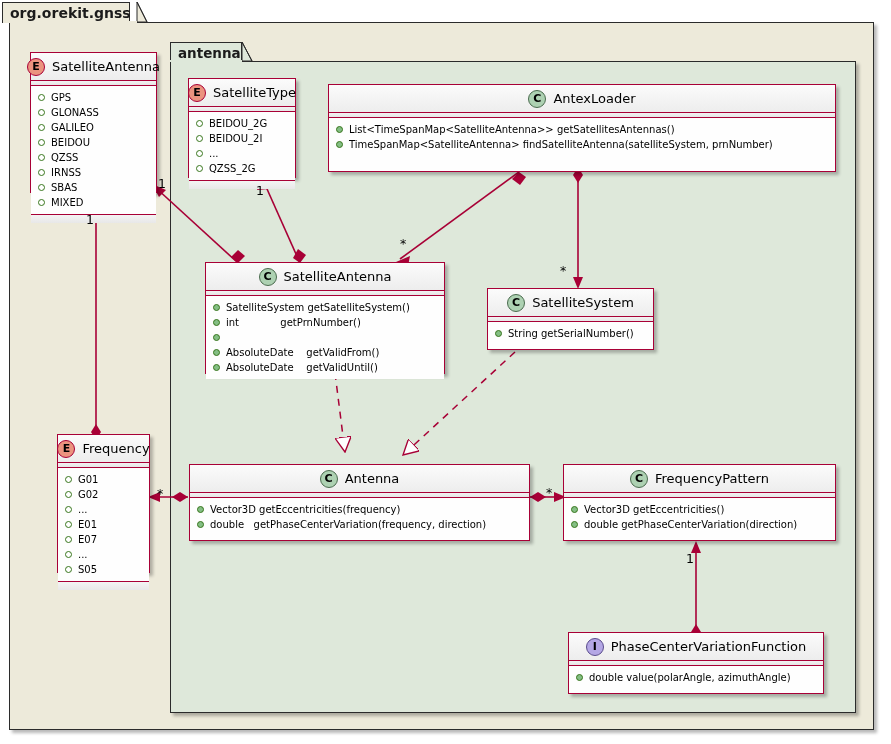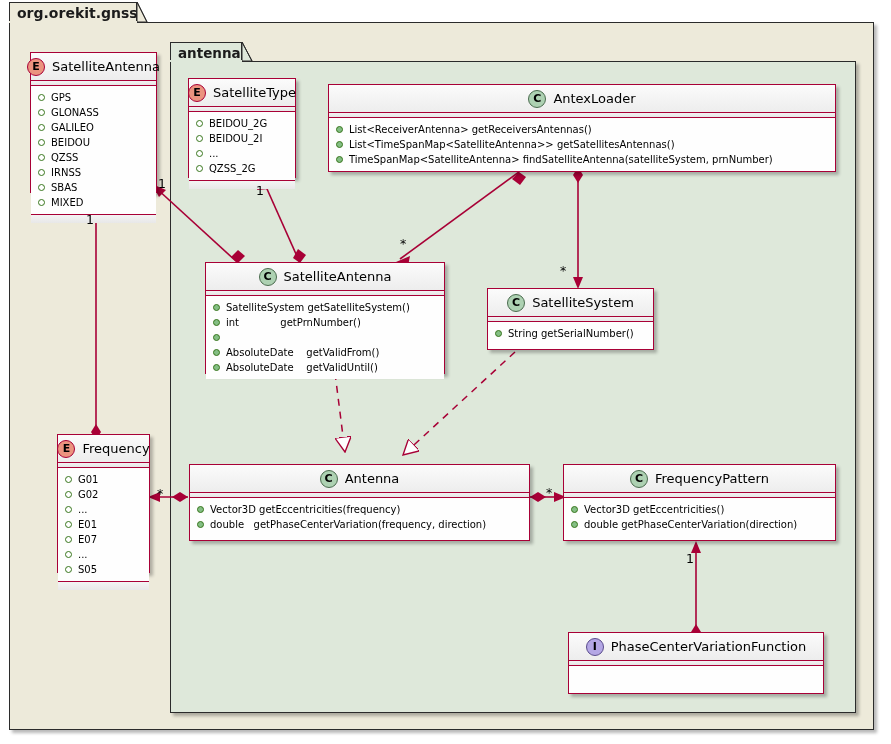--- a/index.html
+++ b/index.html
@@ -135,21 +135,21 @@
     z-index: 5;
     font-family: "DejaVu Sans", sans-serif;
   }
 </style>
 </head>
 <body>
 
 <div id="canvas">
 
   <div class="pkg pkg-outer" style="left:9px; top:22px; width:865px; height:708px;"></div>
-  <div class="pkg-tab outer" style="left:9px; top:2px; width:128px; height:21px;">
+  <div class="pkg-tab outer" style="left:2px; top:2px; width:128px; height:21px;">
     <span>org.orekit.gnss</span>
   </div>
   <svg class="edges" style="z-index:5;" width="891" height="744">
     <path d="M137,2 L147,22 L137,22 Z" fill="#EDEADA" stroke="#2b2b2b" stroke-width="1"></path>
     <path d="M137,2 L147,22" stroke="#2b2b2b" stroke-width="1" fill="none"></path>
     <path d="M9,22 L137,22" stroke="#EDEADA" stroke-width="2" fill="none"></path>
   </svg>
 
   <div class="pkg pkg-inner" style="left:170px; top:61px; width:686px; height:652px;"></div>
   <div class="pkg-tab inner" style="left:170px; top:42px; width:72px; height:20px;">
@@ -268,21 +268,20 @@
     <div class="node-foot"></div>
   </div>
 
   <div class="node" style="left:328px; top:84px; width:508px; height:88px;">
     <div class="node-title">
       <span class="badge badge-C">C</span>
       <span>AntexLoader</span>
     </div>
     <div class="node-sep"></div>
     <div class="node-body">
-      <div class="member"><span class="dot dot-pub-method"></span><span>List&lt;ReceiverAntenna&gt; getReceiversAntennas()</span></div>
       <div class="member"><span class="dot dot-pub-method"></span><span>List&lt;TimeSpanMap&lt;SatelliteAntenna&gt;&gt; getSatellitesAntennas()</span></div>
       <div class="member"><span class="dot dot-pub-method"></span><span>TimeSpanMap&lt;SatelliteAntenna&gt; findSatelliteAntenna(satelliteSystem, prnNumber)</span></div>
     </div>
   </div>
 
   <div class="node" style="left:205px; top:262px; width:240px; height:112px;">
     <div class="node-title">
       <span class="badge badge-C">C</span>
       <span>SatelliteAntenna</span>
     </div>
@@ -348,15 +347,18 @@
       <div class="member"><span class="dot dot-pub-method"></span><span>double getPhaseCenterVariation(direction)</span></div>
     </div>
   </div>
 
   <div class="node" style="left:568px; top:632px; width:256px; height:62px;">
     <div class="node-title">
       <span class="badge badge-I">I</span>
       <span class="italic-title">PhaseCenterVariationFunction</span>
     </div>
     <div class="node-sep"></div>
+    <div class="node-body">
+      <div class="member"><span class="dot dot-pub-method"></span><span>double value(polarAngle, azimuthAngle)</span></div>
+    </div>
   </div>
 
 </div>
 
 </body></html>

